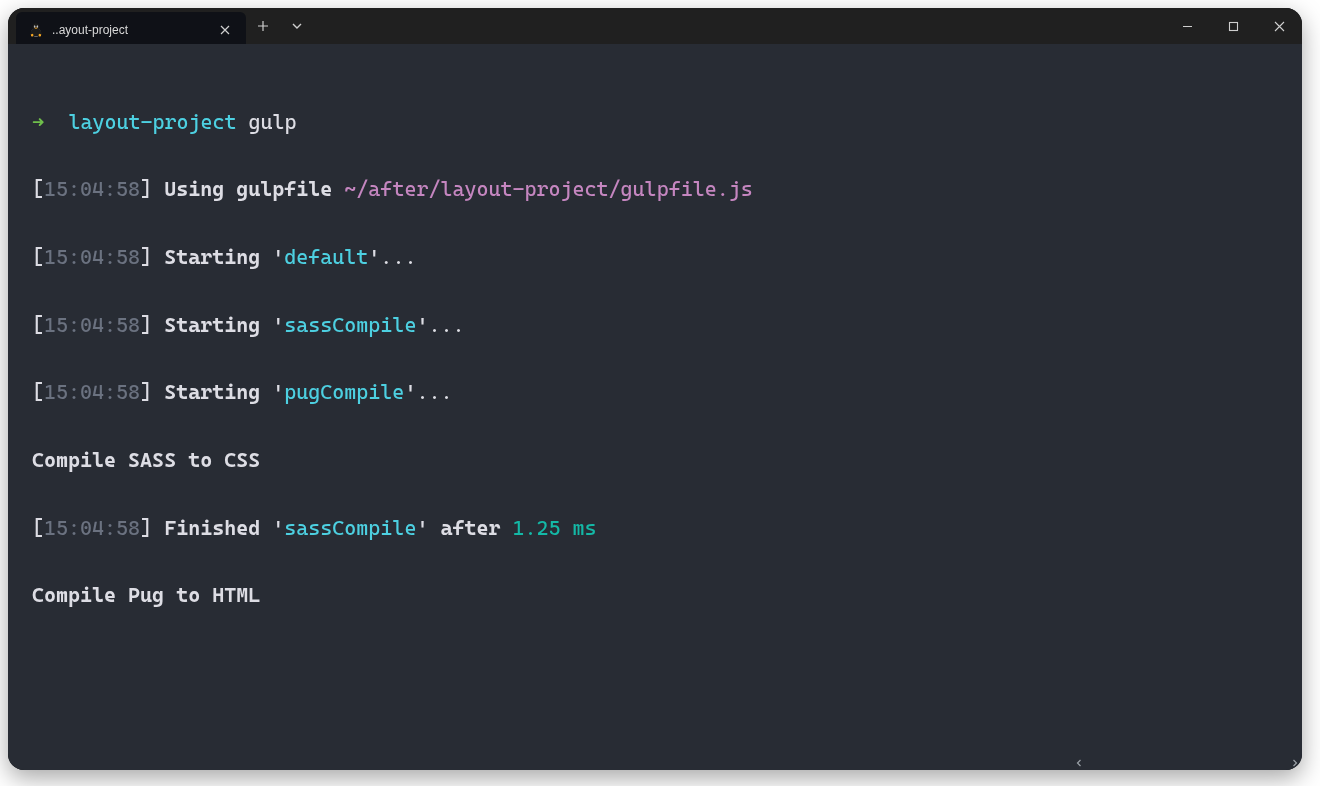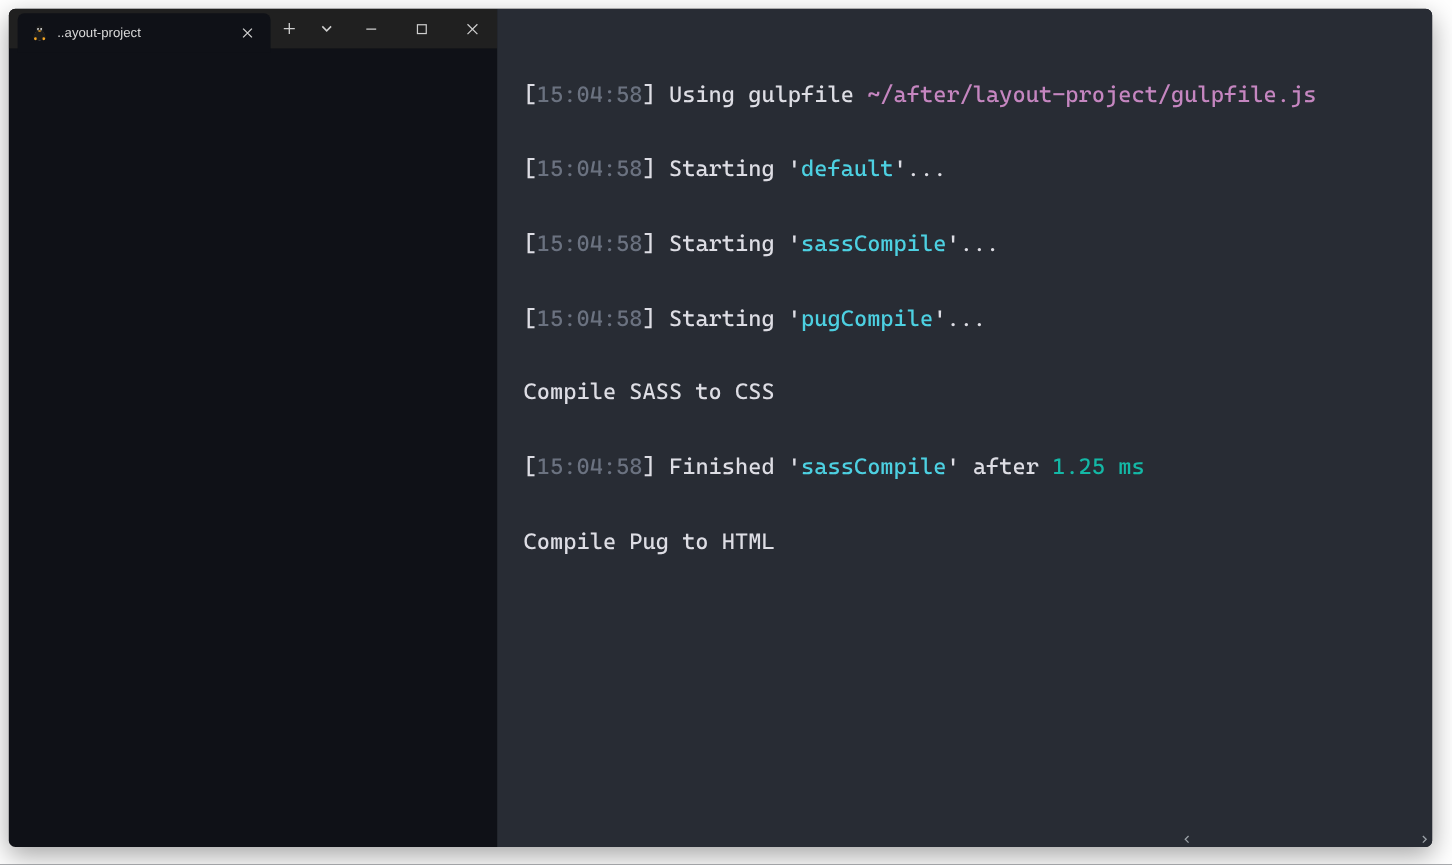--- a/index.html
+++ b/index.html
@@ -10,26 +10,26 @@
     align-items: flex-start;
     justify-content: flex-start;
     width: 1320px;
     height: 786px;
   }
   .window {
     width: 1294px;
     height: 762px;
     margin: 8px;
     background: #0f1117;
-    border-radius: 6px;
+    border-radius: 16px;
     overflow: hidden;
     box-shadow: 0 8px 24px rgba(0,0,0,0.35);
     position: relative;
     display: flex;
-    flex-direction: row;
+    flex-direction: column;
   }
   .titlebar {
     height: 36px;
     background: #202020;
     display: flex;
     align-items: stretch;
     user-select: none;
   }
   .tabs {
     display: flex;
@@ -94,21 +94,21 @@
     white-space: pre;
     overflow: hidden;
     position: relative;
   }
   .line { white-space: pre; }
   .arrow { color: #6fbf4b; }
   .cwd { color: #4dd0e1; }
   .cmd { color: #dddde4; }
   .bracket { color: #dddde4; }
   .ts { color: #6b7280; }
-  .word { color: #dddde4; }
+  .word { color: #dddde4; font-weight: bold; }
   .task { color: #4dd0e1; }
   .path { color: #c586c0; }
   .dur { color: #14b8a6; }
   .scrollbar {
     position: absolute;
     right: 0;
     bottom: 0;
     height: 14px;
     width: 230px;
     display: flex;
@@ -186,20 +186,21 @@
       </div>
       <div class="win-btn">
         <svg width="11" height="11" viewBox="0 0 11 11">
             <path d="M1 1l9 9M10 1l-9 9" stroke="currentColor" stroke-width="1.1"></path>
           </svg>
       </div>
     </div>
   </div>
 
   <div class="terminal">
+<div class="line"><span class="arrow">➜</span>  <span class="cwd">layout-project</span> <span class="cmd">gulp</span></div>
 <div class="line"><span class="bracket">[</span><span class="ts">15:04:58</span><span class="bracket">]</span> <span class="word">Using gulpfile</span> <span class="path">~/after/layout-project/gulpfile.js</span></div>
 <div class="line"><span class="bracket">[</span><span class="ts">15:04:58</span><span class="bracket">]</span> <span class="word">Starting</span> '<span class="task">default</span>'...</div>
 <div class="line"><span class="bracket">[</span><span class="ts">15:04:58</span><span class="bracket">]</span> <span class="word">Starting</span> '<span class="task">sassCompile</span>'...</div>
 <div class="line"><span class="bracket">[</span><span class="ts">15:04:58</span><span class="bracket">]</span> <span class="word">Starting</span> '<span class="task">pugCompile</span>'...</div>
 <div class="line"><span class="word">Compile SASS to CSS</span></div>
 <div class="line"><span class="bracket">[</span><span class="ts">15:04:58</span><span class="bracket">]</span> <span class="word">Finished</span> '<span class="task">sassCompile</span>' <span class="word">after</span> <span class="dur">1.25 ms</span></div>
 <div class="line"><span class="word">Compile Pug to HTML</span></div>
 
 
 

